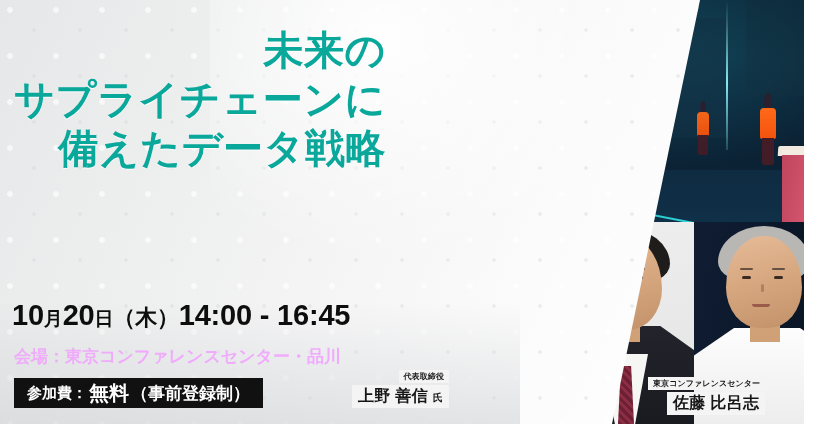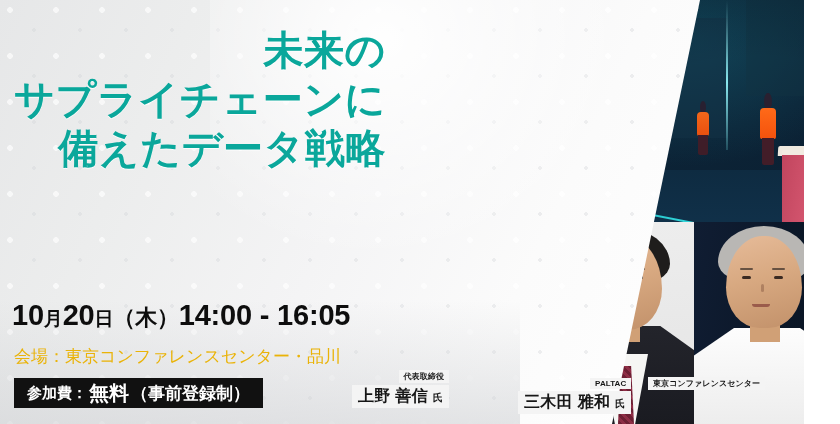--- a/index.html
+++ b/index.html
@@ -232,22 +232,22 @@
     font-size:29px;
     line-height:34px;
     letter-spacing:-.2px;
     white-space:nowrap;
   }
   .datetime .sm { font-size:19px; }
   .datetime .md { font-size:22px; }
 
   .venue {
     position:absolute; left:14px; top:346px;
-    color:#eab308;
-    font-weight:normal;
+    color:#f0abfc;
+    font-weight:bold;
     font-size:17px;
     line-height:22px;
     white-space:nowrap;
   }
 
   .fee-badge {
     position:absolute; left:14px; top:378px;
     display:inline-flex; align-items:center;
     height:30px; padding:0 13px;
     background:#111111;
@@ -369,42 +369,39 @@
   <div class="panel-sheen"></div>
   <div class="panel-shade"></div>
 
   <div class="content">
 
     <h1 class="title">未来の
 サプライチェーンに
 備えたデータ戦略</h1>
 
 
-    <div class="datetime"><span>10</span><span class="sm">月</span><span>20</span><span class="sm">日</span><span class="md">（木）</span><span>14:00 - 16:05</span></div>
+    <div class="datetime"><span>10</span><span class="sm">月</span><span>20</span><span class="sm">日</span><span class="md">（木）</span><span>14:00 - 16:45</span></div>
 
     <div class="venue">会場：東京コンファレンスセンター・品川</div>
 
     <div class="fee-badge">
         <span>参加費：</span>
         <span class="free">無料</span>
         <span class="note">（事前登録制）</span>
       </div>
   </div>
 
   <div class="plates">
 
     <div class="plate" id="plate1">
       <div><span class="line role">代表取締役</span></div>
       <div><span class="line name"><span>上野 善信</span> <span class="suffix">氏</span></span></div>
     </div>
 
-    <div class="plate" id="plate2">
-      <div><span class="line org">PALTAC</span></div>
-      <div><span class="line name"><span>三木田 雅和</span> <span class="suffix">氏</span></span></div>
-    </div>
 
     <div class="plate" id="plate3">
       <div><span class="line org">東京コンファレンスセンター</span></div>
+      <div><span class="line name"><span>佐藤 比呂志</span></span></div>
     </div>
 
   </div>
 
 </div>
 
 </body></html>

